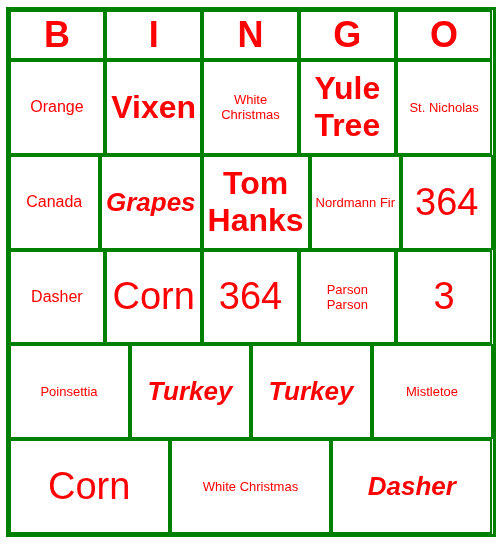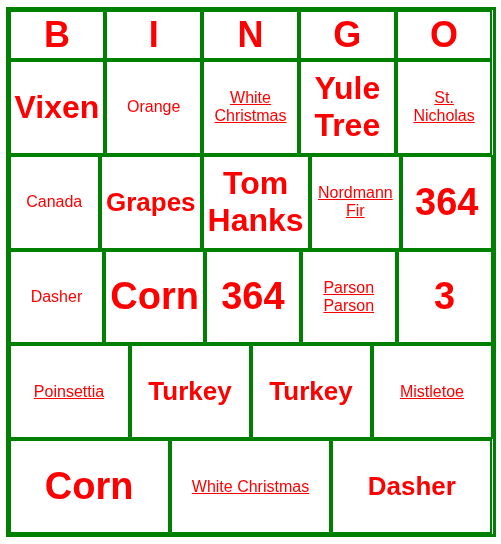--- a/index.html
+++ b/index.html
@@ -45,41 +45,41 @@
     .cell {
       flex: 1;
       border: 2px solid green;
       display: flex;
       align-items: center;
       justify-content: center;
       text-align: center;
       color: red;
       padding: 4px;
     }
-    .cell-sm { font-size: 16px; text-decoration: underline; }
+    .cell-sm { font-size: 13px; }
     .cell-md { font-size: 16px; }
-    .cell-lg { font-size: 26px; font-weight: bold; }
+    .cell-lg { font-size: 26px; font-weight: bold; font-style: italic; }
     .cell-xl { font-size: 32px; font-weight: bold; }
-    .cell-xxl { font-size: 38px; font-weight: bold; }
+    .cell-xxl { font-size: 38px; font-weight: normal; }
   </style>
 </head>
 <body>
 
 <div class="bingo-card">
   <div class="header-row">
   <div class="header-cell">B</div>
       <div class="header-cell">I</div>
       <div class="header-cell">N</div>
       <div class="header-cell">G</div>
       <div class="header-cell">O</div>
     </div>
   <div class="grid">
   <div class="grid-row">
+        <div class="cell cell-md">Orange</div>
         <div class="cell cell-xl">Vixen</div>
-        <div class="cell cell-md">Orange</div>
         <div class="cell cell-sm">White Christmas</div>
         <div class="cell cell-xl">Yule Tree</div>
         <div class="cell cell-sm">St. Nicholas</div>
       </div>
       <div class="grid-row">
         <div class="cell cell-md">Canada</div>
         <div class="cell cell-lg">Grapes</div>
         <div class="cell cell-xl">Tom Hanks</div>
         <div class="cell cell-sm">Nordmann Fir</div>
         <div class="cell cell-xxl">364</div>

